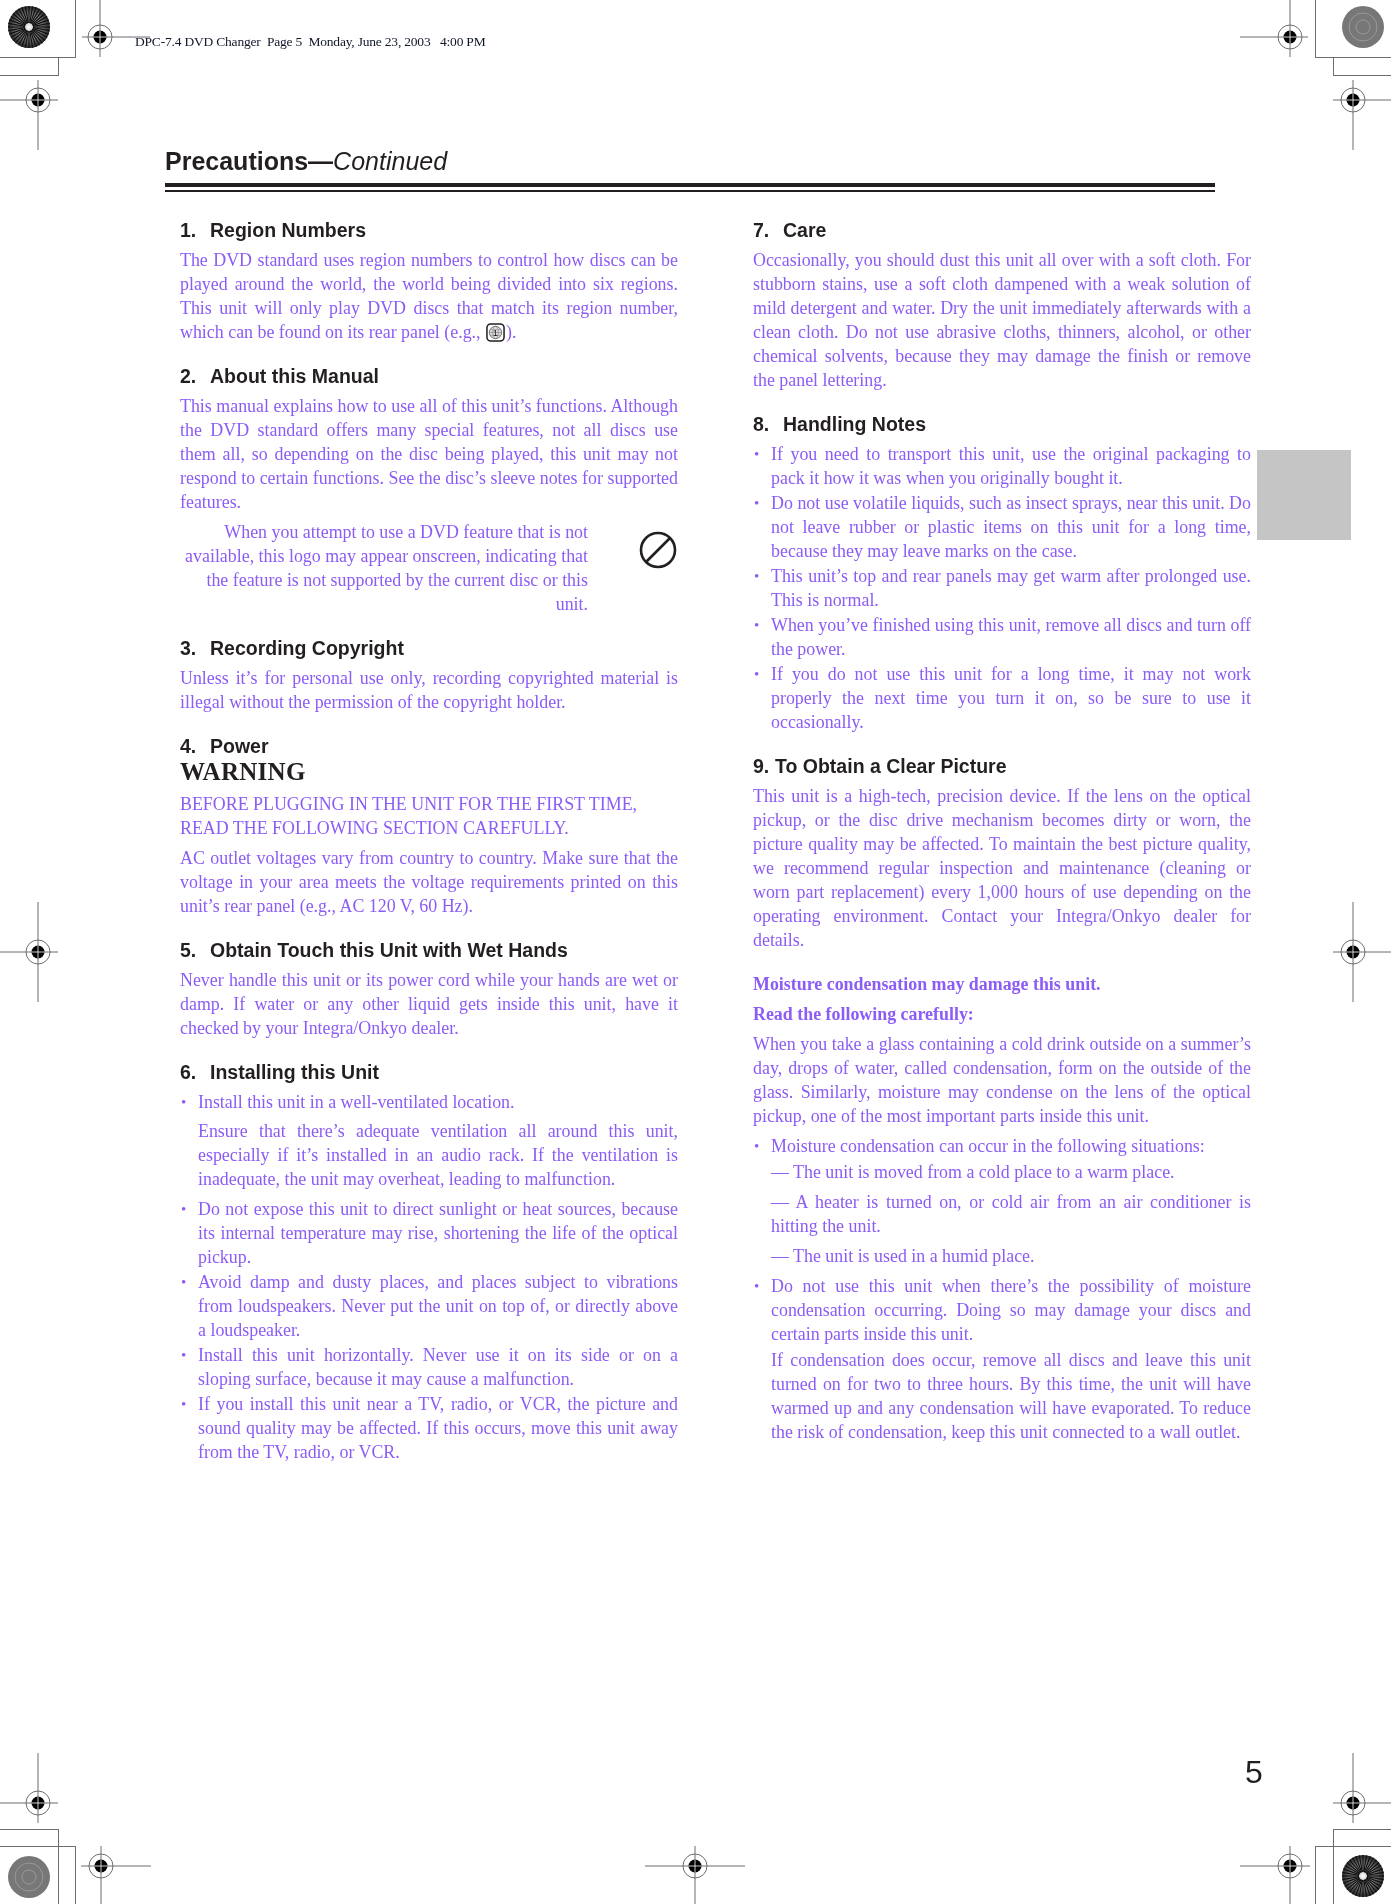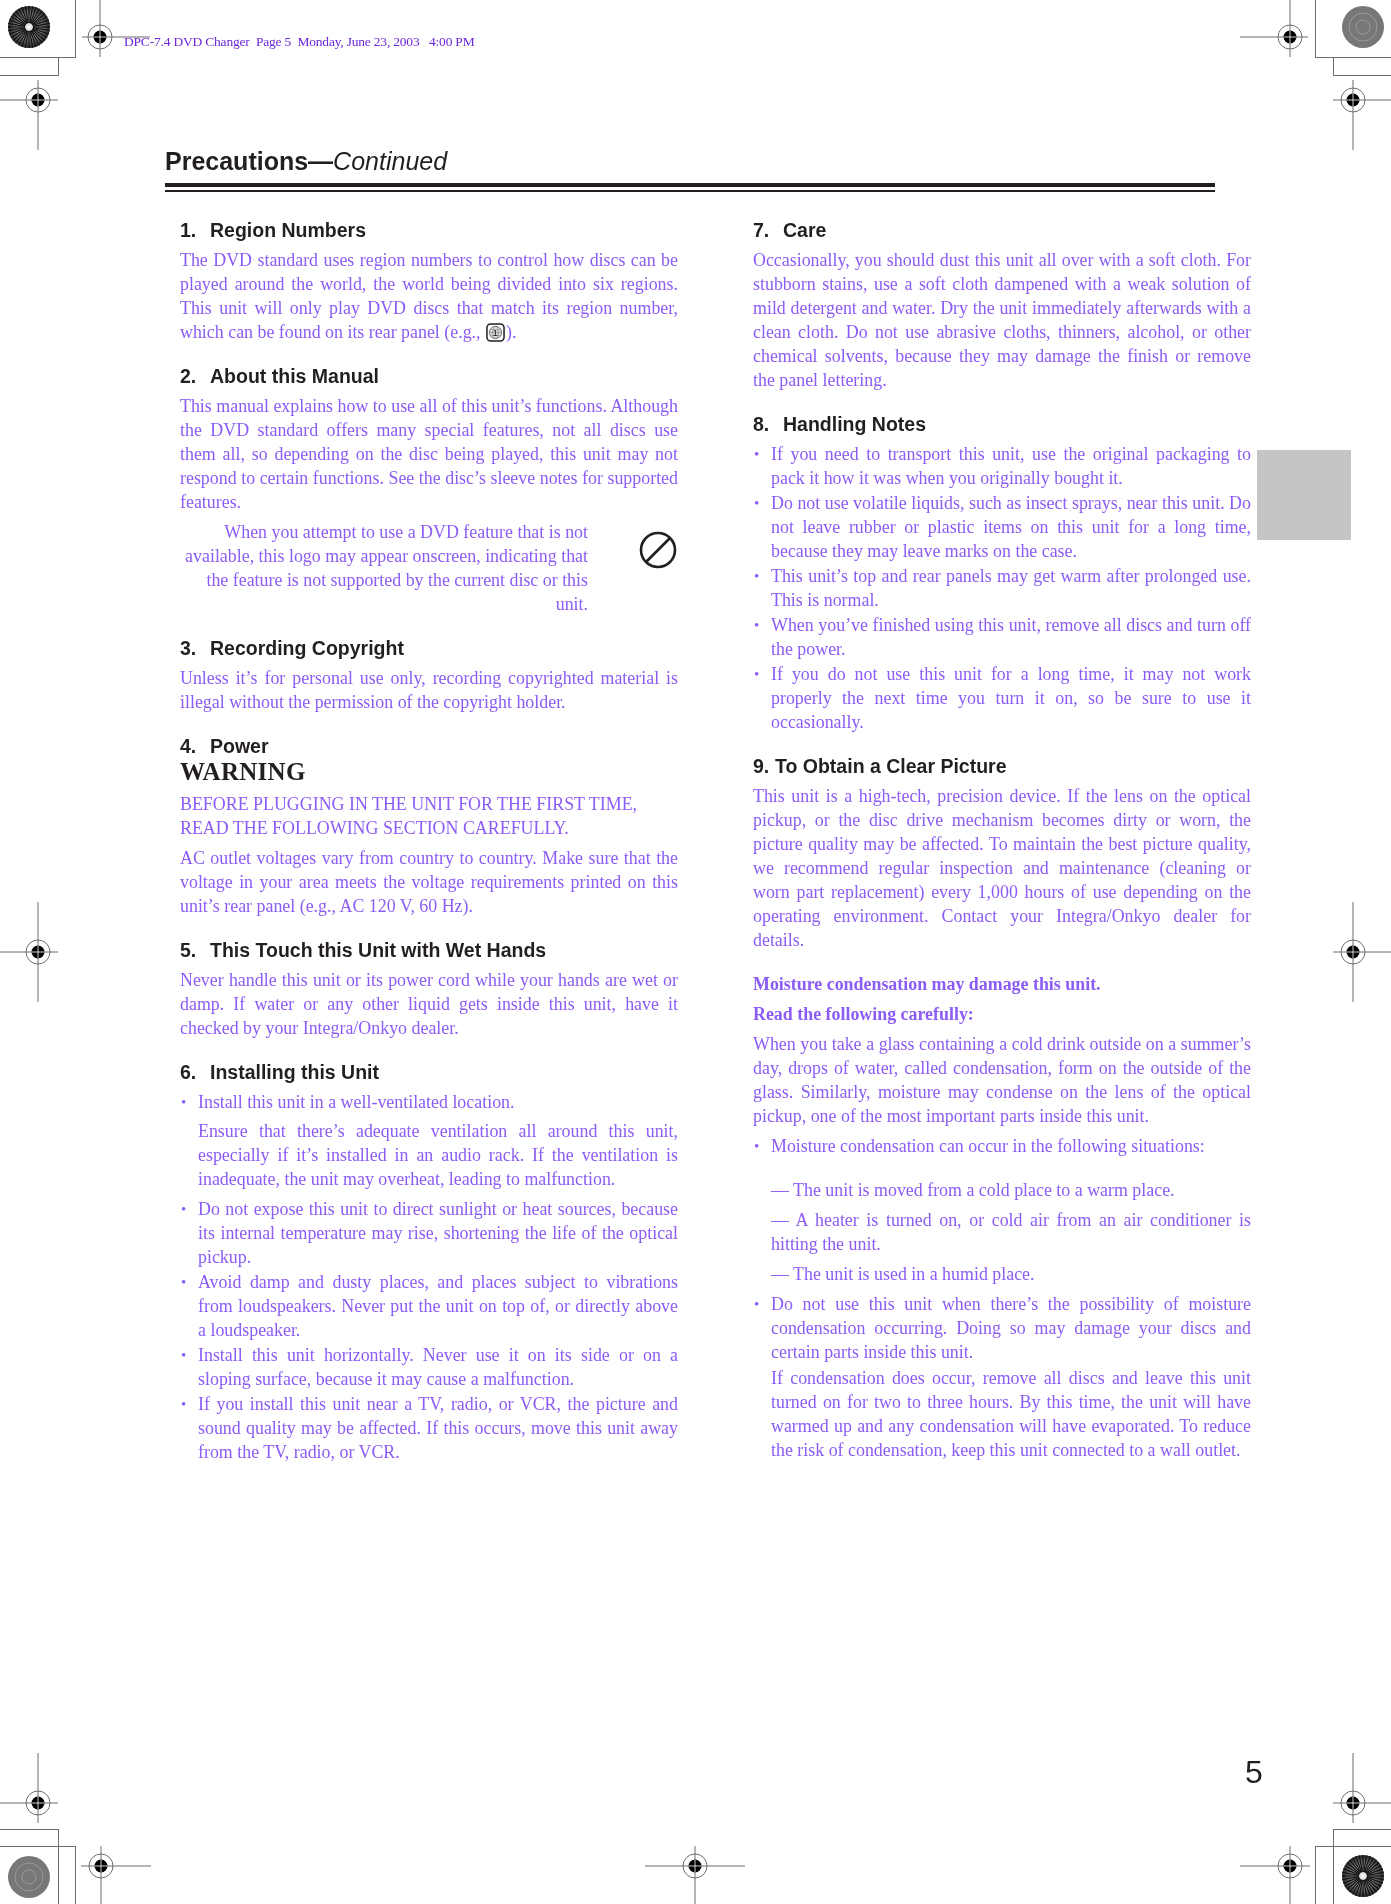--- a/index.html
+++ b/index.html
@@ -1,21 +1,21 @@
 <!DOCTYPE html>
 <html><head>
 <meta charset="utf-8">
 <style>
   html, body { margin: 0; padding: 0; background: #ffffff; }
   body { width: 1391px; height: 1904px; position: relative; overflow: hidden; color: #231f20; }
   .abs { position: absolute; }
   .serif { font-family: "Liberation Serif", "DejaVu Serif", serif; }
   .sans { font-family: "Liberation Sans", "DejaVu Sans", sans-serif; }
 
-  #slug { left: 124px; top: 34px; font-size: 13.5px; color: #6d28d9; letter-spacing: -0.2px; white-space: pre; }
+  #slug { left: 135px; top: 34px; font-size: 13.5px; color: #0f172a; letter-spacing: -0.2px; white-space: pre; }
 
   #page-title { left: 165px; top: 147px; font-size: 25px; font-weight: bold; color: #231f20; white-space: nowrap; }
   #page-title .cont { font-style: italic; font-weight: normal; }
   #rule-thick { left: 165px; top: 183px; width: 1050px; height: 4px; background: #231f20; }
   #rule-thin { left: 165px; top: 190px; width: 1050px; height: 1.5px; background: #231f20; }
 
   .col { position: absolute; top: 218px; width: 498px; }
   #col-left { left: 180px; }
   #col-right { left: 753px; }
 
@@ -304,21 +304,21 @@
   </div>
 
   <div class="sec">
     <h2 style="margin-bottom:0"><span class="num">4.</span><span>Power</span></h2>
     <div class="warning">WARNING</div>
     <p style="text-align:left">BEFORE PLUGGING IN THE UNIT FOR THE FIRST TIME, READ THE FOLLOWING SECTION CAREFULLY.</p>
     <p>AC outlet voltages vary from country to country. Make sure that the voltage in your area meets the voltage requirements printed on this unit’s rear panel (e.g., AC 120 V, 60 Hz).</p>
   </div>
 
   <div class="sec">
-    <h2><span class="num">5.</span><span>This Touch this Unit with Wet Hands</span></h2>
+    <h2><span class="num">5.</span><span>Obtain Touch this Unit with Wet Hands</span></h2>
     <p>Never handle this unit or its power cord while your hands are wet or damp. If water or any other liquid gets inside this unit, have it checked by your Integra/Onkyo dealer.</p>
   </div>
 
   <div class="sec">
     <h2><span class="num">6.</span><span>Installing this Unit</span></h2>
     <ul>
       <li><span>Install this unit in a well-ventilated location.</span><span class="sub">Ensure that there’s adequate ventilation all around this unit, especially if it’s installed in an audio rack. If the ventilation is inadequate, the unit may overheat, leading to malfunction.</span></li>
       <li style="margin-top:6px">Do not expose this unit to direct sunlight or heat sources, because its internal temperature may rise, shortening the life of the optical pickup.</li>
       <li>Avoid damp and dusty places, and places subject to vibrations from loudspeakers. Never put the unit on top of, or directly above a loudspeaker.</li>
       <li>Install this unit horizontally. Never use it on its side or on a sloping surface, because it may cause a malfunction.</li>
@@ -350,21 +350,21 @@
     <p>This unit is a high-tech, precision device. If the lens on the optical pickup, or the disc drive mechanism becomes dirty or worn, the picture quality may be affected. To maintain the best picture quality, we recommend regular inspection and maintenance (cleaning or worn part replacement) every 1,000 hours of use depending on the operating environment. Contact your Integra/Onkyo dealer for details.</p>
   </div>
 
   <div class="sec">
     <p class="bold-line">Moisture condensation may damage this unit.</p>
     <p class="bold-line">Read the following carefully:</p>
     <p>When you take a glass containing a cold drink outside on a summer’s day, drops of water, called condensation, form on the outside of the glass. Similarly, moisture may condense on the lens of the optical pickup, one of the most important parts inside this unit.</p>
     <ul>
       <li>
         <span>Moisture condensation can occur in the following situations:</span>
-        <span class="dash" style="margin-top:20px">— The unit is moved from a cold place to a warm place.</span>
+        <span class="dash" style="margin-top:2px">— The unit is moved from a cold place to a warm place.</span>
         <span class="dash">— A heater is turned on, or cold air from an air conditioner is hitting the unit.</span>
         <span class="dash">— The unit is used in a humid place.</span>
       </li>
       <li>
         <span>Do not use this unit when there’s the possibility of moisture condensation occurring. Doing so may damage your discs and certain parts inside this unit.</span>
         <span class="sub" style="margin-top:2px">If condensation does occur, remove all discs and leave this unit turned on for two to three hours. By this time, the unit will have warmed up and any condensation will have evaporated. To reduce the risk of condensation, keep this unit connected to a wall outlet.</span>
       </li>
     </ul>
   </div>
 </div>

